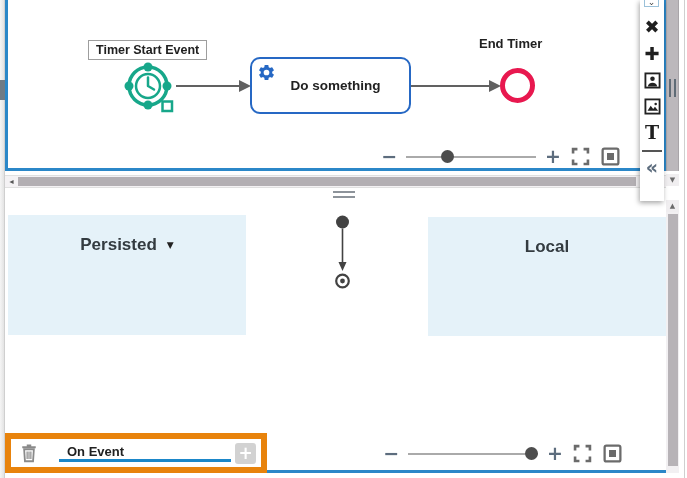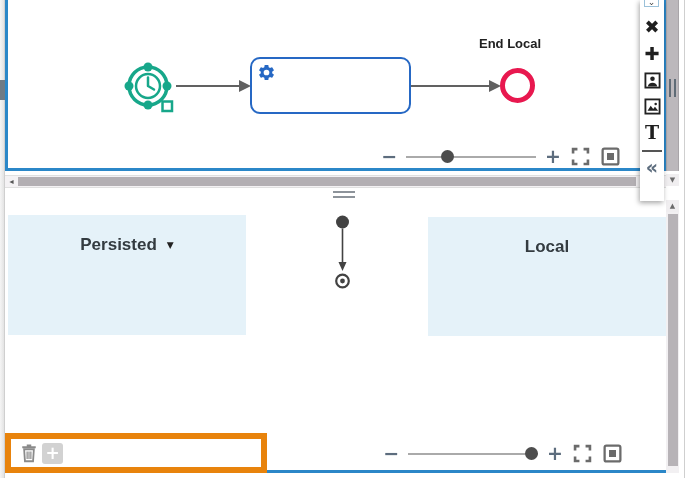--- a/index.html
+++ b/index.html
@@ -117,29 +117,31 @@
       <circle cx="28" cy="27" r="19" fill="#fff" stroke="#17a78a" stroke-width="3.5"></circle>
       <circle cx="28" cy="27" r="12" fill="#fff" stroke="#17a78a" stroke-width="2.5"></circle>
       <path d="M28 27 V18.5 M28 27 L34 30.5" stroke="#17a78a" stroke-width="2.5" stroke-linecap="round" fill="none"></path>
       <circle cx="28" cy="8" r="4.5" fill="#17a78a"></circle>
       <circle cx="47" cy="27" r="4.5" fill="#17a78a"></circle>
       <circle cx="28" cy="46" r="4.5" fill="#17a78a"></circle>
       <circle cx="9" cy="27" r="4.5" fill="#17a78a"></circle>
       <rect x="42.5" y="42.5" width="9.5" height="9.5" fill="#fff" stroke="#17a78a" stroke-width="2.5"></rect>
     </svg>
 
+    <div class="shape-label" style="left:80px;top:40px;">Timer Start Event</div>
 
     <div class="task-box">
       <svg class="task-gear" viewBox="0 0 24 24" fill="#2668c4">
         <path d="M19.14 12.94c.04-.3.06-.61.06-.94 0-.32-.02-.64-.07-.94l2.03-1.58a.49.49 0 0 0 .12-.61l-1.92-3.32a.49.49 0 0 0-.59-.22l-2.39.96c-.5-.38-1.03-.7-1.62-.94l-.36-2.54a.48.48 0 0 0-.48-.41h-3.84c-.24 0-.43.17-.47.41l-.36 2.54c-.59.24-1.13.57-1.62.94l-2.39-.96a.49.49 0 0 0-.59.22L2.74 8.87c-.12.21-.08.47.12.61l2.03 1.58c-.05.3-.09.63-.09.94s.02.64.07.94l-2.03 1.58a.49.49 0 0 0-.12.61l1.92 3.32c.12.22.37.29.59.22l2.39-.96c.5.38 1.03.7 1.62.94l.36 2.54c.05.24.24.41.48.41h3.84c.24 0 .44-.17.47-.41l.36-2.54c.59-.24 1.13-.56 1.62-.94l2.39.96c.22.08.47 0 .59-.22l1.92-3.32a.49.49 0 0 0-.12-.61l-2.01-1.58zM12 15.6A3.6 3.6 0 1 1 12 8.4a3.6 3.6 0 0 1 0 7.2z"></path>
       </svg>
+      <span class="task-text">Do something</span>
     </div>
 
     <div class="end-event"></div>
-    <div class="free-label" style="left:471px;top:36px;">End Local</div>
+    <div class="free-label" style="left:471px;top:36px;">End Timer</div>
 
     <div class="zoombar" style="right:42px;top:146px;">
       <span class="zb-btn">−</span>
       <span class="zb-track">
         <span class="zb-thumb" style="left: calc(32% - 6.5px);"></span>
       </span>
       <span class="zb-btn">+</span>
       <svg class="zb-svg" width="21" height="21" viewBox="0 0 24 24">
         <path d="M3.5 8.5v-5h5 M15.5 3.5h5v5 M20.5 15.5v5h-5 M8.5 20.5h-5v-5" fill="none" stroke="#6b6b6b" stroke-width="3"></path>
       </svg>
@@ -179,20 +181,21 @@
       <circle cx="12.5" cy="71" r="6.3" fill="none" stroke="#424242" stroke-width="2.2"></circle>
       <circle cx="12.5" cy="71" r="2.4" fill="#424242"></circle>
     </svg>
 
     <div class="abs event-row">
       <svg class="trash-btn" viewBox="0 0 24 26">
         <path d="M9 1.5h6v2.5h6v2.5H3V4h6z" fill="#8a8a8a"></path>
         <path d="M5.5 8h13l-1.1 16H6.6z" fill="none" stroke="#8a8a8a" stroke-width="2.4"></path>
         <path d="M9.5 11v10 M12 11v10 M14.5 11v10" stroke="#8a8a8a" stroke-width="1.6"></path>
       </svg>
+      <div class="event-input">On Event</div>
       <div class="plus-btn">+</div>
     </div>
 
     <div class="zoombar" style="right:43px;top:255px;">
       <span class="zb-btn">−</span>
       <span class="zb-track">
         <span class="zb-thumb" style="left: calc(95% - 6.5px);"></span>
       </span>
       <span class="zb-btn">+</span>
       <svg class="zb-svg" width="21" height="21" viewBox="0 0 24 24">

